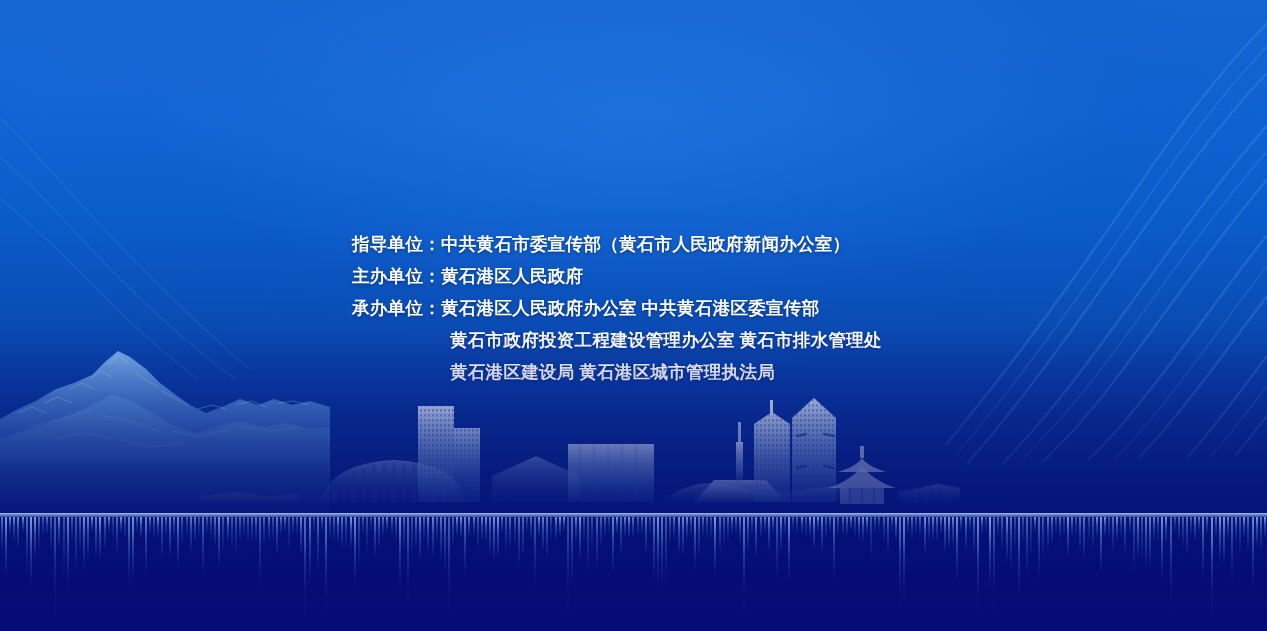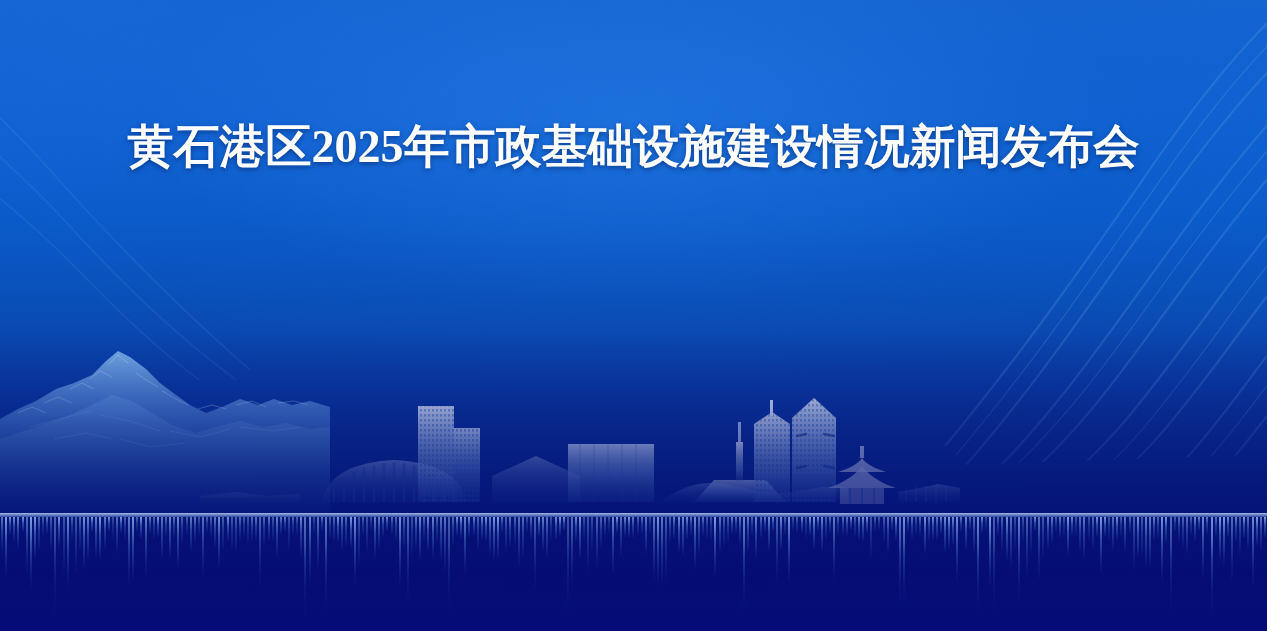--- a/index.html
+++ b/index.html
@@ -166,24 +166,28 @@
 
   <svg class="bg-waves-l" viewBox="0 0 520 420" preserveAspectRatio="none">
     <g fill="none" stroke="#8dbcf3" stroke-width="1.6" opacity="0.5">
       <path d="M-20,0 C70,60 150,120 230,210 C290,278 350,340 430,410"></path>
       <path d="M-20,52 C80,112 164,174 246,262 C306,328 366,386 444,440"></path>
       <path d="M-20,108 C90,166 178,228 262,314 C322,376 382,430 458,470"></path>
     </g>
   </svg>
 
 
-  <div class="subhead-wrap">
-    <div class="subhead">黄石港区2025年市政基础设施建设情况新闻发布会</div>
+
+  <div class="credits">
+    <span class="credit-line">指导单位：中共黄石市委宣传部（黄石市人民政府新闻办公室）</span>
+    <span class="credit-line">主办单位：黄石港区人民政府</span>
+    <span class="credit-line">承办单位：黄石港区人民政府办公室  中共黄石港区委宣传部</span>
+    <span class="credit-line credit-indent">黄石市政府投资工程建设管理办公室  黄石市排水管理处</span>
+    <span class="credit-line credit-indent">黄石港区建设局  黄石港区城市管理执法局</span>
   </div>
-
 
   <svg class="mountains" viewBox="0 0 330 180" preserveAspectRatio="none">
     <defs>
       <linearGradient id="mg" x1="0" y1="0" x2="0" y2="1">
         <stop offset="0%" stop-color="#7fb4ec" stop-opacity=".95"></stop>
         <stop offset="60%" stop-color="#3d7fd6" stop-opacity=".55"></stop>
         <stop offset="100%" stop-color="#1b4fae" stop-opacity="0"></stop>
       </linearGradient>
       <linearGradient id="mg2" x1="0" y1="0" x2="0" y2="1">
         <stop offset="0%" stop-color="#5e9be4" stop-opacity=".85"></stop>

